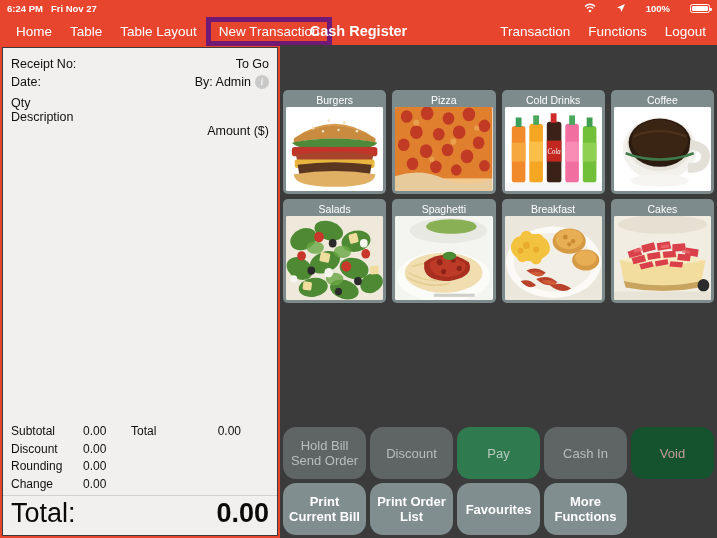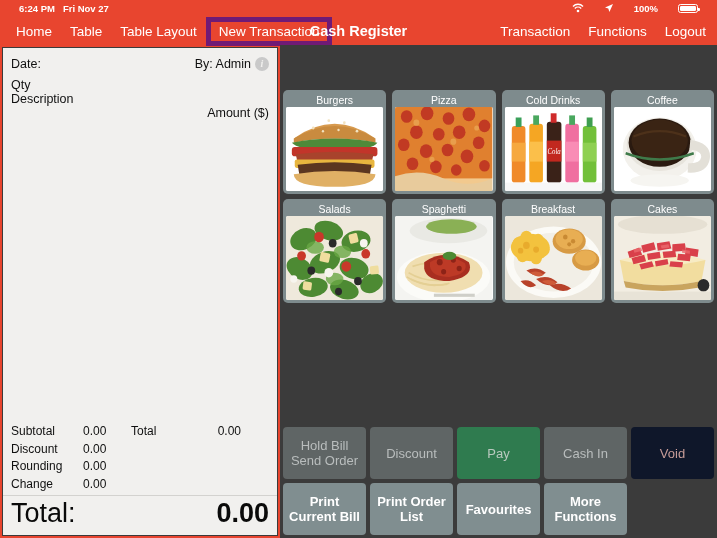--- a/index.html
+++ b/index.html
@@ -10,21 +10,21 @@
     background: #3b3b3b;
   }
   #app { position: relative; width: 717px; height: 538px; background: #e8452f; }
 
   
   .statusbar {
     position: absolute; left: 0; top: 0; width: 717px; height: 17px;
     background: #e8452f; color: #ffffff;
     display: flex; align-items: center;
     font-size: 9.5px; font-weight: bold;
-    padding: 0 19px;
+    padding: 0 7px;
   }
   .sb-left { display: flex; align-items: center; gap: 8px; }
   .sb-right { margin-left: auto; display: flex; align-items: center; gap: 20px; }
   .battery {
     width: 20px; height: 9px; border: 1.2px solid #ffffff; border-radius: 2.5px;
     position: relative; display: inline-block;
   }
   .battery::after {
     content: ""; position: absolute; right: -3px; top: 2.6px;
     width: 1.6px; height: 3.4px; background: #ffffff; border-radius: 0 1px 1px 0;
@@ -129,26 +129,26 @@
   }
   .tile-img svg { display: block; width: 100%; height: 100%; }
 
   
   .actions {
     position: absolute; left: 3px; bottom: 3px; width: 431px;
     display: grid; grid-template-columns: repeat(5, 1fr);
     grid-template-rows: 52px 52px; gap: 4px 4px;
   }
   .act {
-    border-radius: 4px; display: flex; align-items: center; justify-content: center;
+    border-radius: 13px; display: flex; align-items: center; justify-content: center;
     text-align: center; font-size: 13px; line-height: 15px; padding: 2px;
   }
   .act.gray   { background: #5f6565; color: #b9bdbd; }
   .act.green  { background: #2f7b4f; color: #b9c9bf; }
-  .act.red    { background: #0f172a; color: #c79c98; }
+  .act.red    { background: #14532d; color: #c79c98; }
   .act.slate  { background: #808e90; color: #ffffff; font-weight: bold; }
 </style>
 </head>
 <body>
 
 <div id="app">
 
   <div class="statusbar">
     <div class="sb-left">
       <span>6:24 PM</span>
@@ -185,20 +185,24 @@
       <div class="navitem">Functions</div>
       <div class="navitem">Logout</div>
     </div>
   </div>
 
   <div class="content">
 
     <div class="receipt">
       <div class="rc-head">
         <div class="rc-row">
+          <span class="lbl">Receipt No:</span>
+          <span class="val">To Go</span>
+        </div>
+        <div class="rc-row">
           <span class="lbl">Date:</span>
           <span class="val">
             <span>By: Admin</span>
             <span class="info-icon">i</span>
           </span>
         </div>
       </div>
       <div class="rc-cols">
         <span class="qty">Qty</span>
         <span>Description</span>

